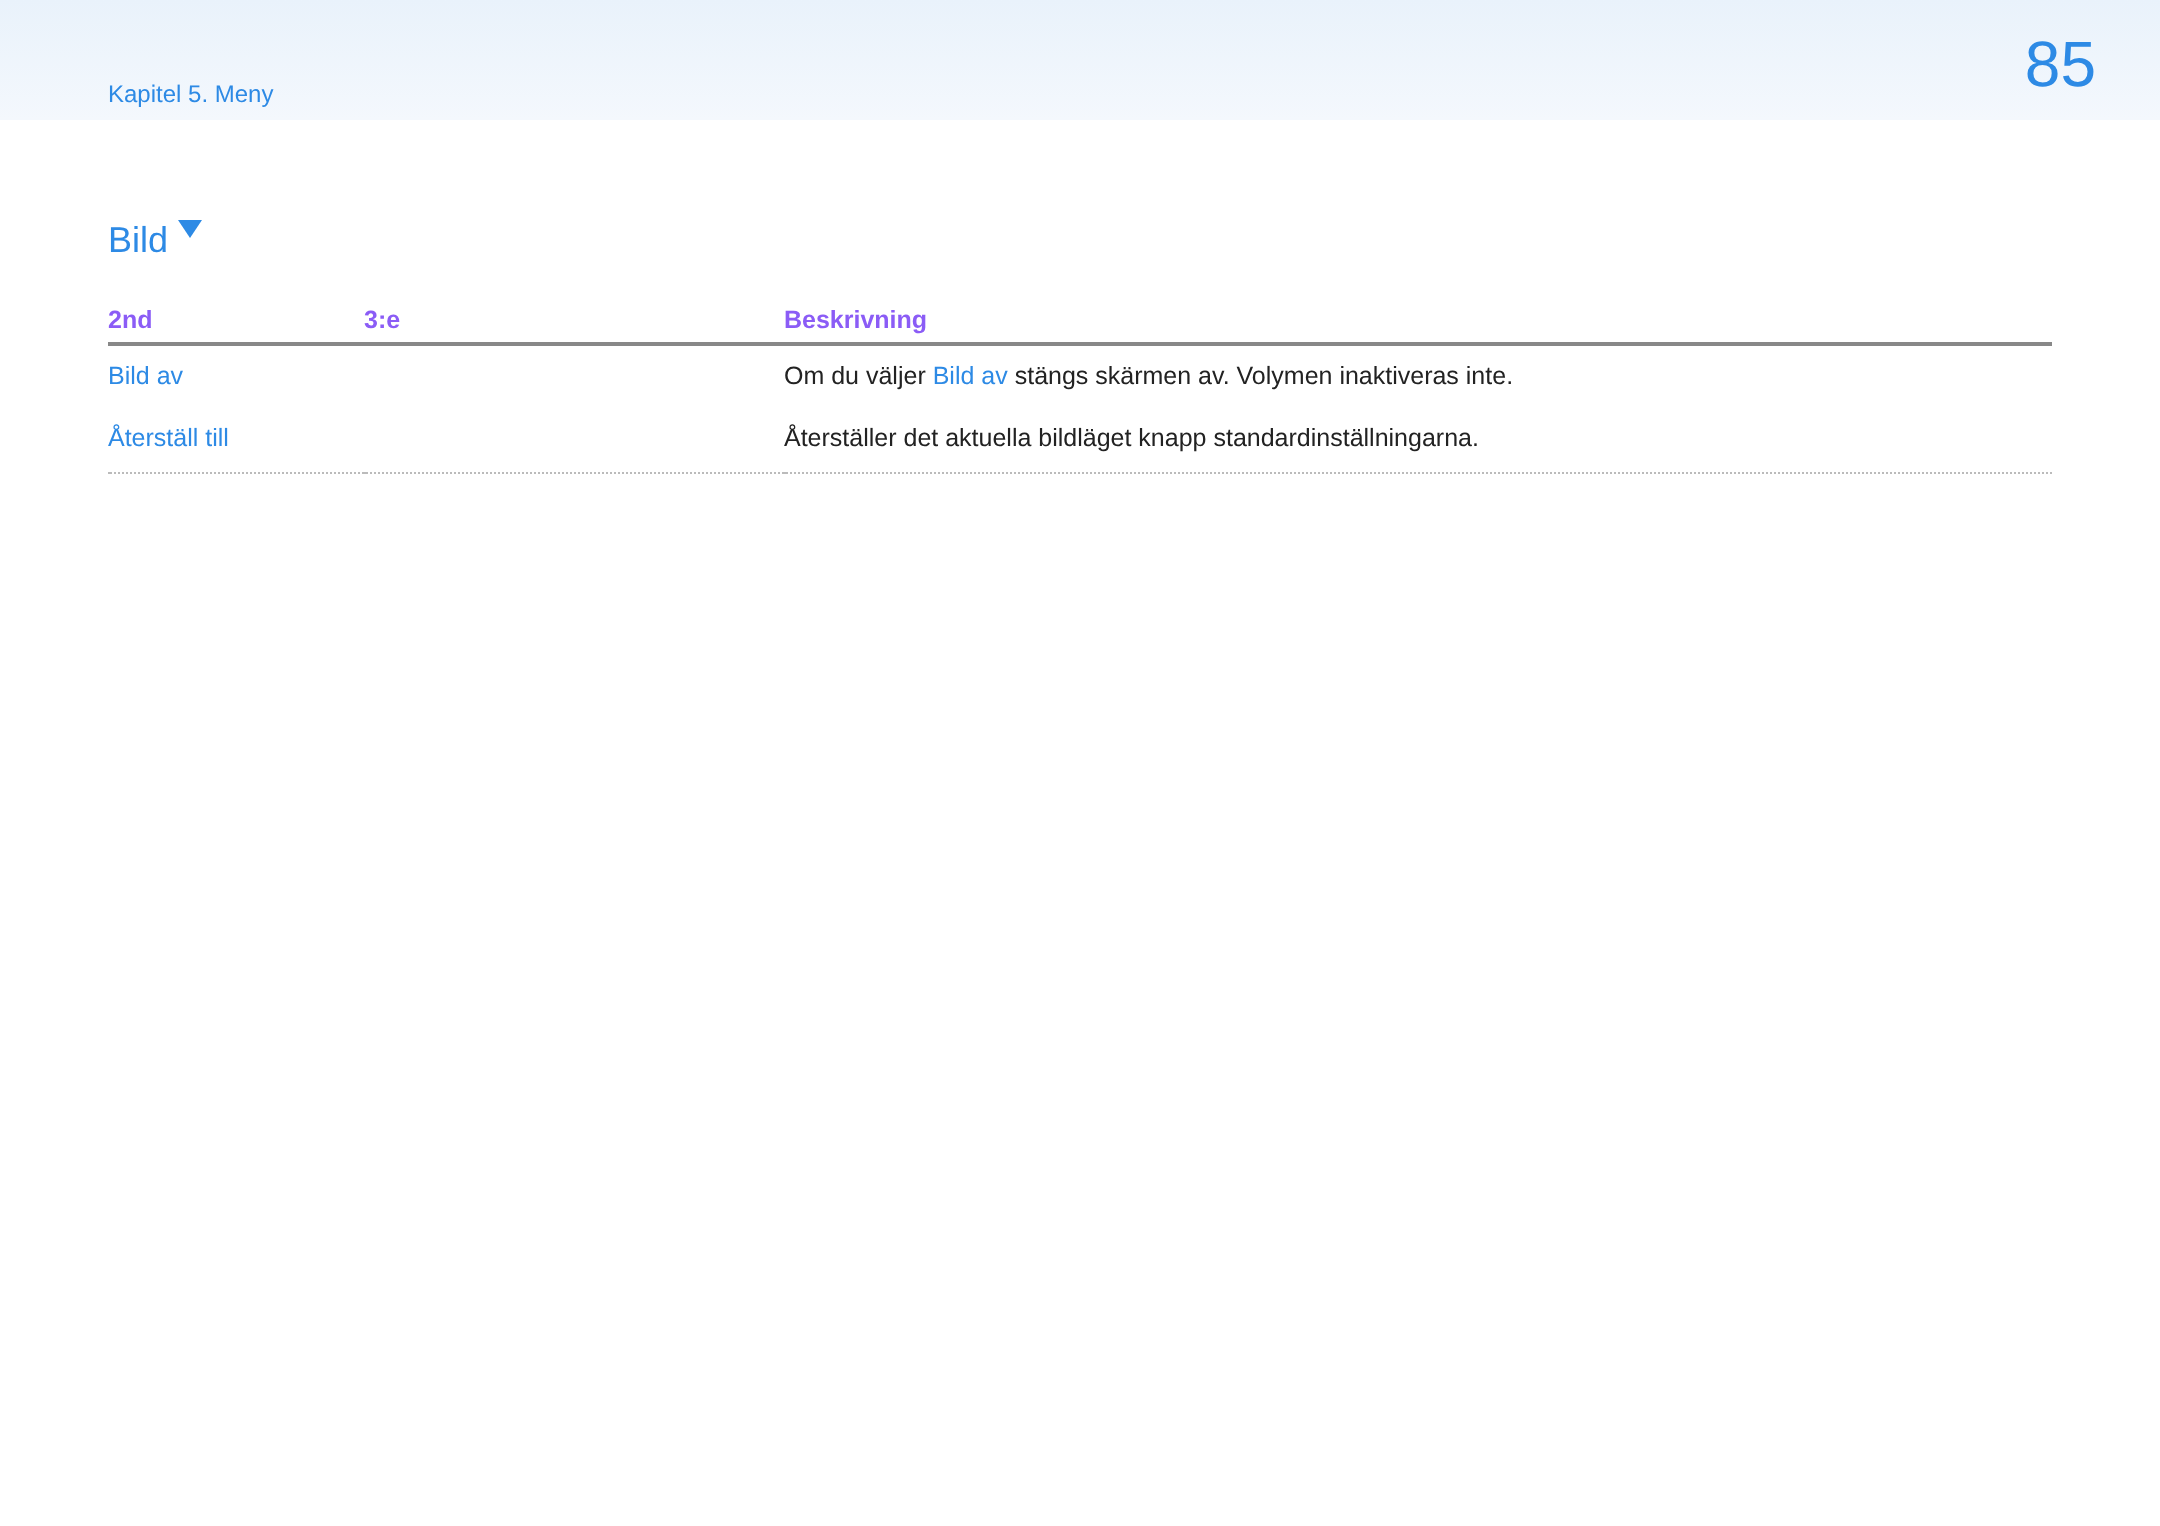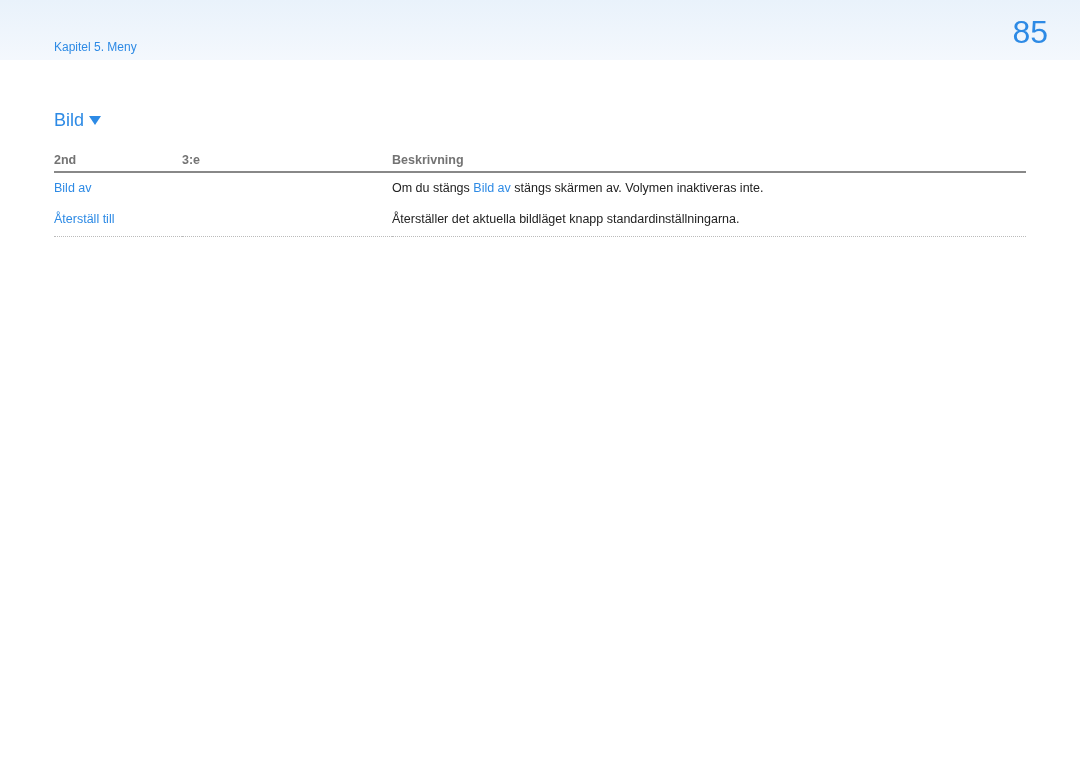--- a/index.html
+++ b/index.html
@@ -37,41 +37,41 @@
       font-weight: 400;
     }
     .content {
       padding: 50px 54px 0 54px;
     }
     .section-title {
       color: #2d8ae5;
       font-size: 18px;
       font-weight: 500;
       display: inline-flex;
-      align-items: center;
+      align-items: flex-start;
       gap: 5px;
       margin-bottom: 16px;
     }
     .section-title .triangle {
       display: inline-block;
       width: 0;
       height: 0;
       border-left: 6px solid transparent;
       border-right: 6px solid transparent;
       border-top: 9px solid #2d8ae5;
     }
     table {
       width: 100%;
       border-collapse: collapse;
       font-size: 12.5px;
     }
     thead th {
       text-align: left;
       font-weight: 700;
-      color: #737373;
+      color: #8b5cf6;
       padding: 6px 4px 4px 0;
       border-bottom: 2px solid #888;
       margin-top: 12px;
     }
     thead th.col1 {
       width: 128px;
     }
     thead th.col2 {
       width: 210px;
     }
@@ -112,21 +112,21 @@
       <tr>
         <th class="col1">2nd</th>
         <th class="col2">3:e</th>
         <th>Beskrivning</th>
       </tr>
     </thead>
     <tbody>
       <tr class="no-border">
         <td><span class="menu-link">Bild av</span></td>
         <td></td>
-        <td><span>Om du stängs </span><span class="inline-link">Bild av</span><span> stängs skärmen av. Volymen inaktiveras inte.</span></td>
+        <td><span>Om du väljer </span><span class="inline-link">Bild av</span><span> stängs skärmen av. Volymen inaktiveras inte.</span></td>
       </tr>
       <tr>
         <td><span class="menu-link">Återställ till</span></td>
         <td></td>
         <td>Återställer det aktuella bildläget knapp standardinställningarna.</td>
       </tr>
     </tbody>
   </table>
 </div>
 

